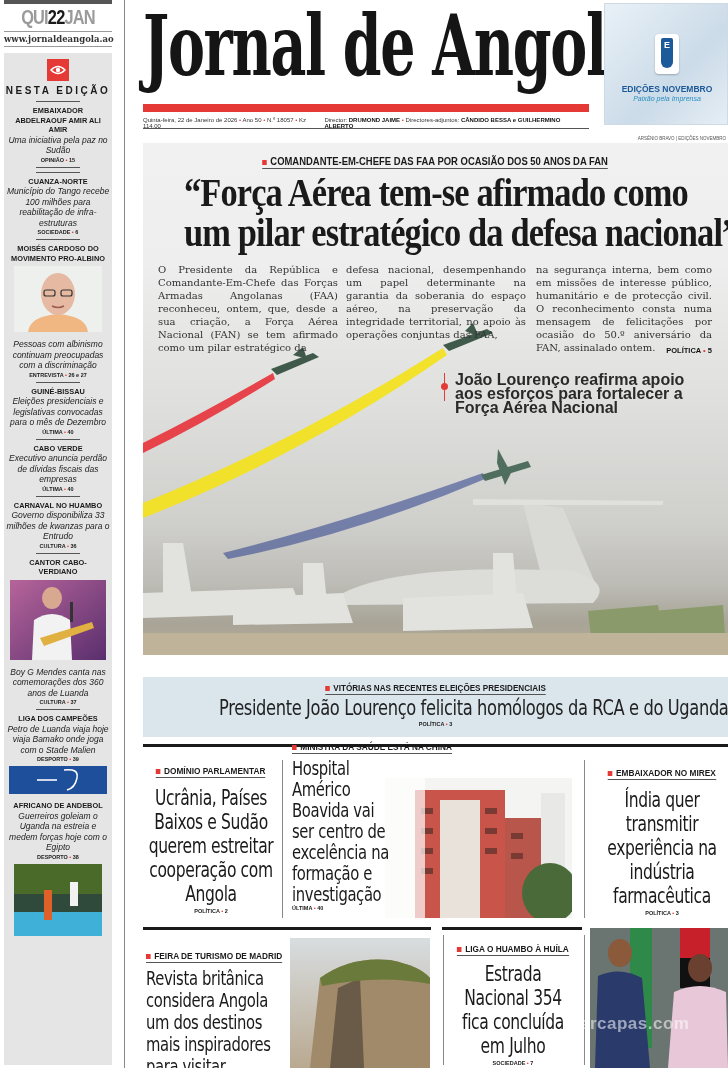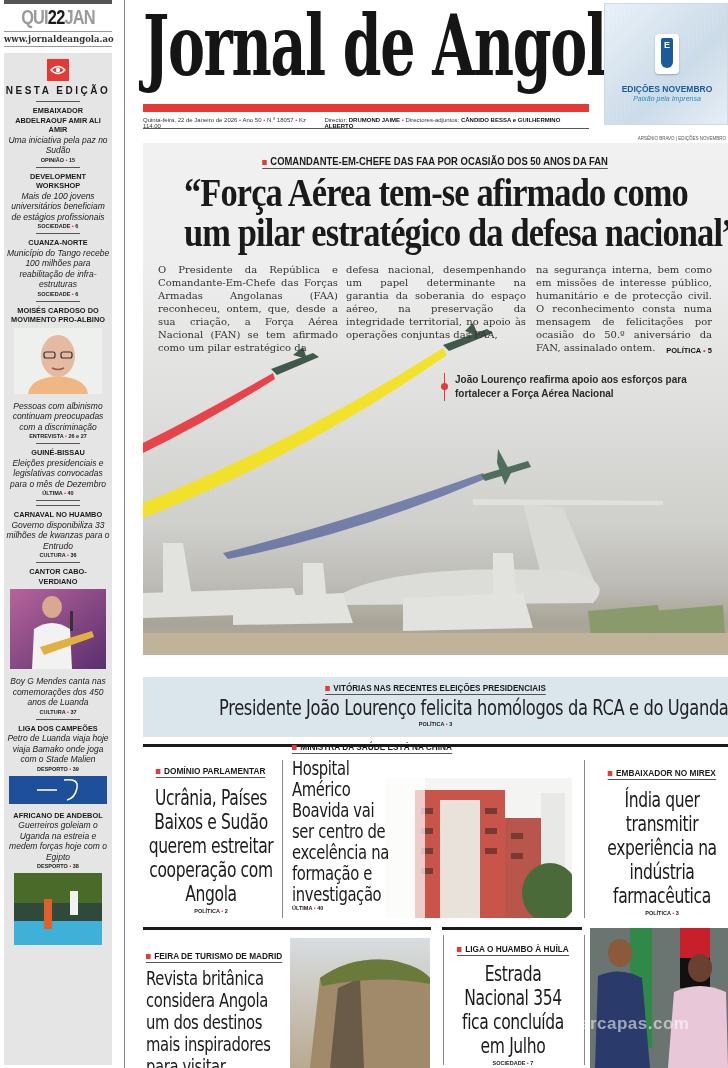--- a/index.html
+++ b/index.html
@@ -46,21 +46,21 @@
   .kicker .sq, .sq { display: inline-block; width: 5px; height: 5px; background: #e53935; margin-right: 4px; vertical-align: middle; }
   .main-kicker { position: absolute; top: 8px; left: 0; width: 585px; text-align: center; }
   .main-headline { position: absolute; top: 30px; left: 0; width: 585px; text-align: center; font-family: "Liberation Serif", serif; font-weight: bold; font-size: 40px; line-height: 40px; letter-spacing: -1px; transform: scaleX(0.86); transform-origin: center top; white-space: nowrap; }
   .body-col { position: absolute; top: 120px; font-family: "DejaVu Serif", serif; font-size: 10px; line-height: 13px; color: #333; text-align: justify; }
   .col1 { left: 15px; width: 180px; }
   .col2 { left: 203px; width: 180px; }
   .col3 { left: 393px; width: 176px; }
   .pref { font-family: "Liberation Sans", sans-serif; font-weight: bold; font-size: 7.5px; color: #111; float: right; margin-top: 3px; }
   .pref .dot { color: #e53935; }
   .bullets { position: absolute; left: 298px; top: 230px; width: 270px; }
-  .bullet { position: relative; padding-left: 14px; font-weight: bold; font-size: 10px; line-height: 14px; color: #2a2a2a; margin-bottom: 10px; }
+  .bullet { position: relative; padding-left: 14px; font-weight: bold; font-size: 16px; line-height: 14px; color: #2a2a2a; margin-bottom: 10px; }
   .bullet::before { content: ""; position: absolute; left: 3px; top: 0; width: 1px; height: 28px; background: #e53935; }
   .bullet::after { content: ""; position: absolute; left: 0; top: 10px; width: 7px; height: 7px; border-radius: 50%; background: #e53935; }
   .photo-svg { position: absolute; left: 0; top: 0; width: 585px; height: 512px; }
 
   
   .banner { position: absolute; left: 143px; top: 677px; width: 585px; height: 60px; background: #dbe5ec; text-align: center; }
   .banner .kicker { margin-top: 4px; font-size: 9px; }
   .banner-headline { font-family: "DejaVu Sans", sans-serif; font-size: 22px; line-height: 26px; transform: scaleX(0.74); white-space: nowrap; letter-spacing: -0.5px; color: #222; }
   .banner-ref { font-weight: bold; font-size: 5.5px; }
   .banner-ref .dot { color: #e53935; }
@@ -97,25 +97,20 @@
   </div>
   <div class="sidebar-title">NESTA EDIÇÃO</div>
   <div class="sep"></div>
 
   <div class="sb-item">
     <div class="sb-kicker">EMBAIXADOR ABDELRAOUF AMIR ALI AMIR</div>
     <div class="sb-text">Uma iniciativa pela paz no Sudão</div>
     <div class="sb-ref"><span>OPINIÃO</span> <span class="dot">•</span> <span>15</span></div>
   </div>
   <div class="sep"></div>
-  <div class="sb-item">
-    <div class="sb-kicker">DEVELOPMENT WORKSHOP</div>
-    <div class="sb-text">Mais de 100 jovens universitários beneficiam de estágios profissionais</div>
-    <div class="sb-ref"><span>SOCIEDADE</span> <span class="dot">•</span> <span>6</span></div>
-  </div>
   <div class="sep"></div>
   <div class="sb-item">
     <div class="sb-kicker">CUANZA-NORTE</div>
     <div class="sb-text">Município do Tango recebe 100 milhões para reabilitação de infra-estruturas</div>
     <div class="sb-ref"><span>SOCIEDADE</span> <span class="dot">•</span> <span>6</span></div>
   </div>
   <div class="sep"></div>
   <div class="sb-item">
     <div class="sb-kicker">MOISÉS CARDOSO DO MOVIMENTO PRO-ALBINO</div>
     <div class="sb-photo">
@@ -131,20 +126,25 @@
     <div class="sb-text">Pessoas com albinismo continuam preocupadas com a discriminação</div>
     <div class="sb-ref"><span>ENTREVISTA</span> <span class="dot">•</span> <span>26 e 27</span></div>
   </div>
   <div class="sep"></div>
   <div class="sb-item">
     <div class="sb-kicker">GUINÉ-BISSAU</div>
     <div class="sb-text">Eleições presidenciais e legislativas convocadas para o mês de Dezembro</div>
     <div class="sb-ref"><span>ÚLTIMA</span> <span class="dot">•</span> <span>40</span></div>
   </div>
   <div class="sep"></div>
+  <div class="sb-item">
+    <div class="sb-kicker">CABO VERDE</div>
+    <div class="sb-text">Executivo anuncia perdão de dívidas fiscais das empresas</div>
+    <div class="sb-ref"><span>ÚLTIMA</span> <span class="dot">•</span> <span>40</span></div>
+  </div>
   <div class="sep"></div>
   <div class="sb-item">
     <div class="sb-kicker">CARNAVAL NO HUAMBO</div>
     <div class="sb-text">Governo disponibiliza 33 milhões de kwanzas para o Entrudo</div>
     <div class="sb-ref"><span>CULTURA</span> <span class="dot">•</span> <span>36</span></div>
   </div>
   <div class="sep"></div>
   <div class="sb-item">
     <div class="sb-kicker">CANTOR CABO-VERDIANO</div>
     <div class="sb-photo">
@@ -155,21 +155,21 @@
               <stop offset="1" stop-color="#5a2f6e"></stop>
             </linearGradient>
           </defs>
           <rect width="96" height="80" fill="url(#pg)"></rect>
           <ellipse cx="42" cy="18" rx="10" ry="11" fill="#d8a890"></ellipse>
           <path d="M22 80 L24 40 Q42 28 60 40 L62 80Z" fill="#f2f2f2"></path>
           <path d="M30 58 L82 42 L84 48 L34 66Z" fill="#e0b040"></path>
           <rect x="60" y="22" width="3" height="20" fill="#333"></rect>
         </svg>
     </div>
-    <div class="sb-text">Boy G Mendes canta nas comemorações dos 450 anos de Luanda</div>
+    <div class="sb-text">Boy G Mendes canta nas comemorações dos 360 anos de Luanda</div>
     <div class="sb-ref"><span>CULTURA</span> <span class="dot">•</span> <span>37</span></div>
   </div>
   <div class="sep"></div>
   <div class="sb-item">
     <div class="sb-kicker">LIGA DOS CAMPEÕES</div>
     <div class="sb-text">Petro de Luanda viaja hoje viaja Bamako onde joga com o Stade Malien</div>
     <div class="sb-ref"><span>DESPORTO</span> <span class="dot">•</span> <span>39</span></div>
   </div>
   <div class="sb-photo" style="width:98px;margin-top:4px">
     <svg width="98" height="28" viewBox="0 0 98 28">

